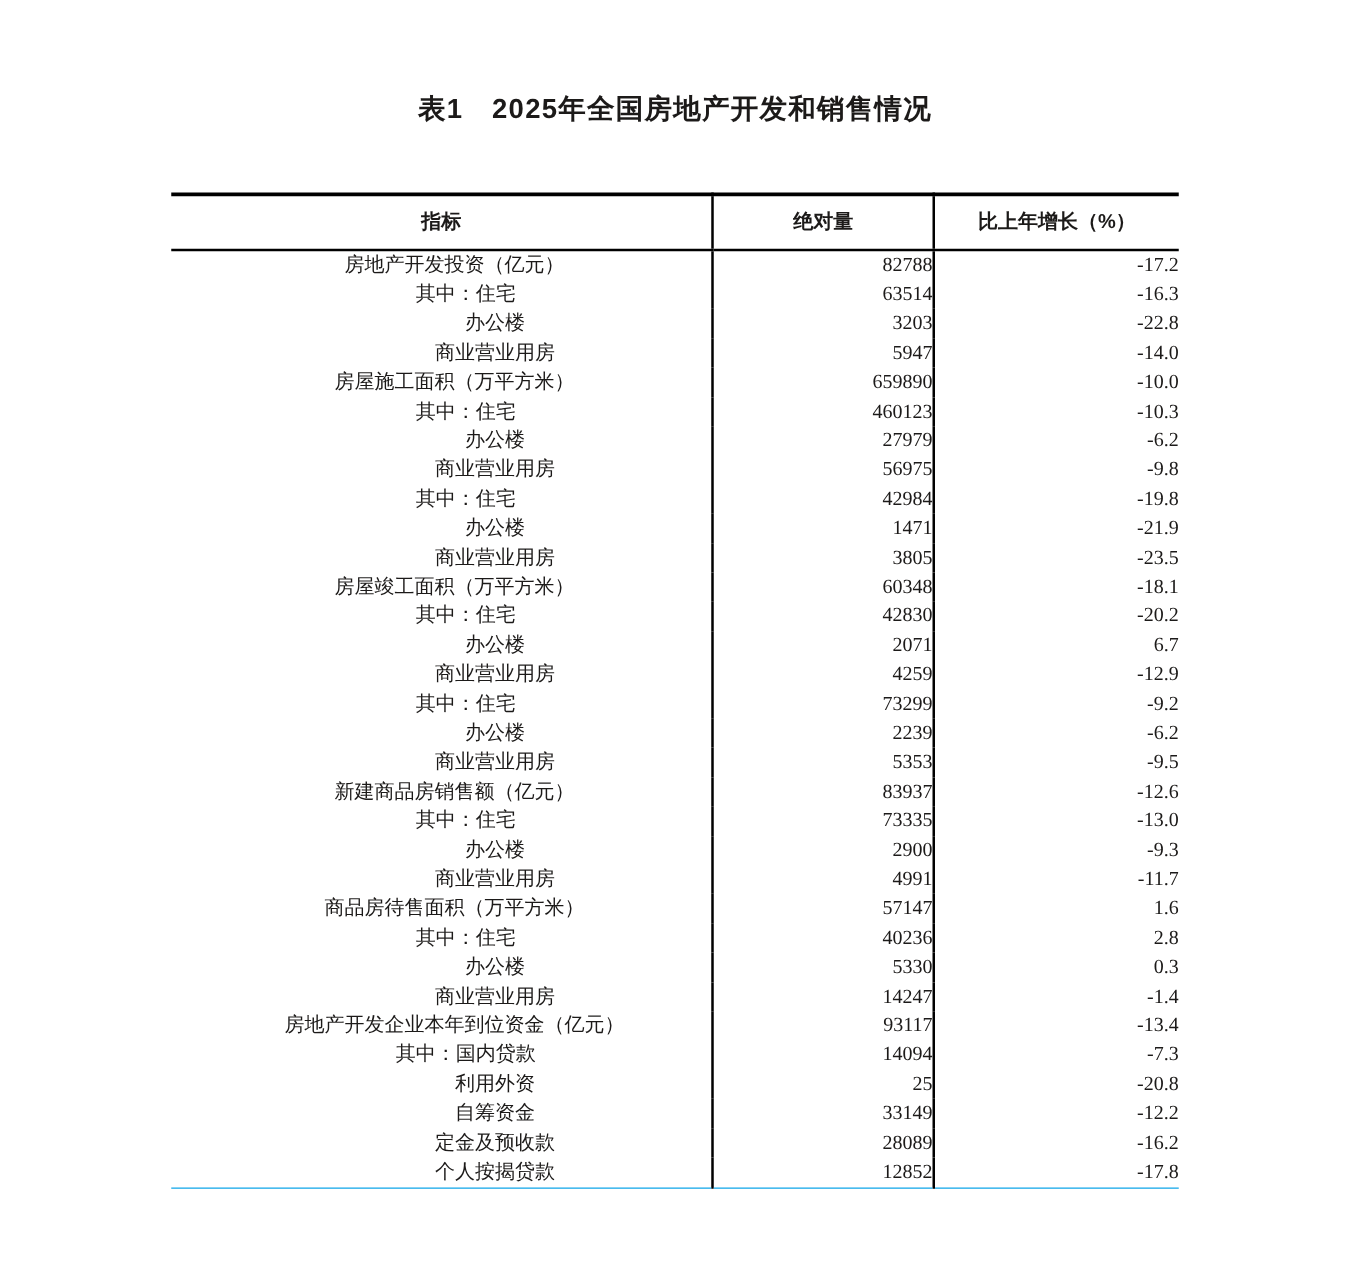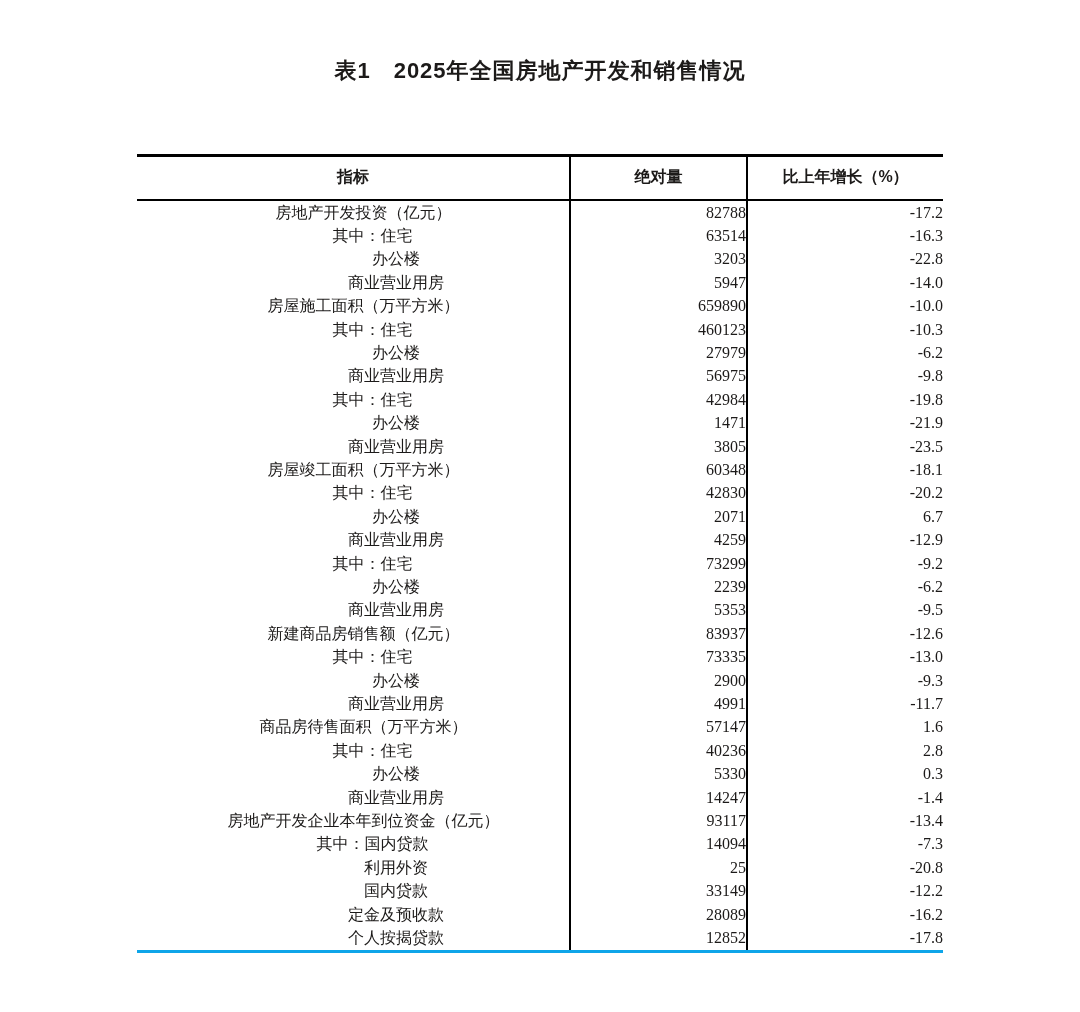--- a/index.html
+++ b/index.html
@@ -15,38 +15,38 @@
     font-family: "Liberation Sans", sans-serif;
     color: #1c1a19;
   }
   .page {
     width: 1080px;
     height: 1012px;
     background: #ffffff;
     padding-top: 56px;
   }
   .title {
-    margin: 0;
+    margin: 16px;
     height: 30px;
     line-height: 30px;
     text-align: center;
     font-size: 22px;
     font-weight: bold;
     color: #1c1a19;
     letter-spacing: 1px;
     font-family: "Liberation Sans", "DejaVu Sans", sans-serif;
   }
   .stats-table {
-    margin-top: 68px;
+    margin-top: 52px;
     margin-left: 137px;
     width: 806px;
     table-layout: fixed;
     border-collapse: collapse;
     border-top: 3px solid #000000;
-    border-bottom: 3px solid #0ea5e9;
+    border-bottom: 1px solid #0ea5e9;
   }
   .stats-table col.c1 { width: 433px; }
   .stats-table col.c2 { width: 177px; }
   .stats-table col.c3 { width: 196px; }
   .stats-table thead th {
     height: 44px;
     font-size: 16px;
     font-weight: bold;
     text-align: center;
     vertical-align: middle;
@@ -246,21 +246,21 @@
           <td class="indicator-cell indent-1">其中：国内贷款</td>
           <td class="value-cell">14094</td>
           <td class="growth-cell">-7.3</td>
         </tr>
         <tr>
           <td class="indicator-cell indent-2">利用外资</td>
           <td class="value-cell">25</td>
           <td class="growth-cell">-20.8</td>
         </tr>
         <tr>
-          <td class="indicator-cell indent-2">国内贷款</td>
+          <td class="indicator-cell indent-2">自筹资金</td>
           <td class="value-cell">33149</td>
           <td class="growth-cell">-12.2</td>
         </tr>
         <tr>
           <td class="indicator-cell indent-2">定金及预收款</td>
           <td class="value-cell">28089</td>
           <td class="growth-cell">-16.2</td>
         </tr>
         <tr>
           <td class="indicator-cell indent-2">个人按揭贷款</td>

